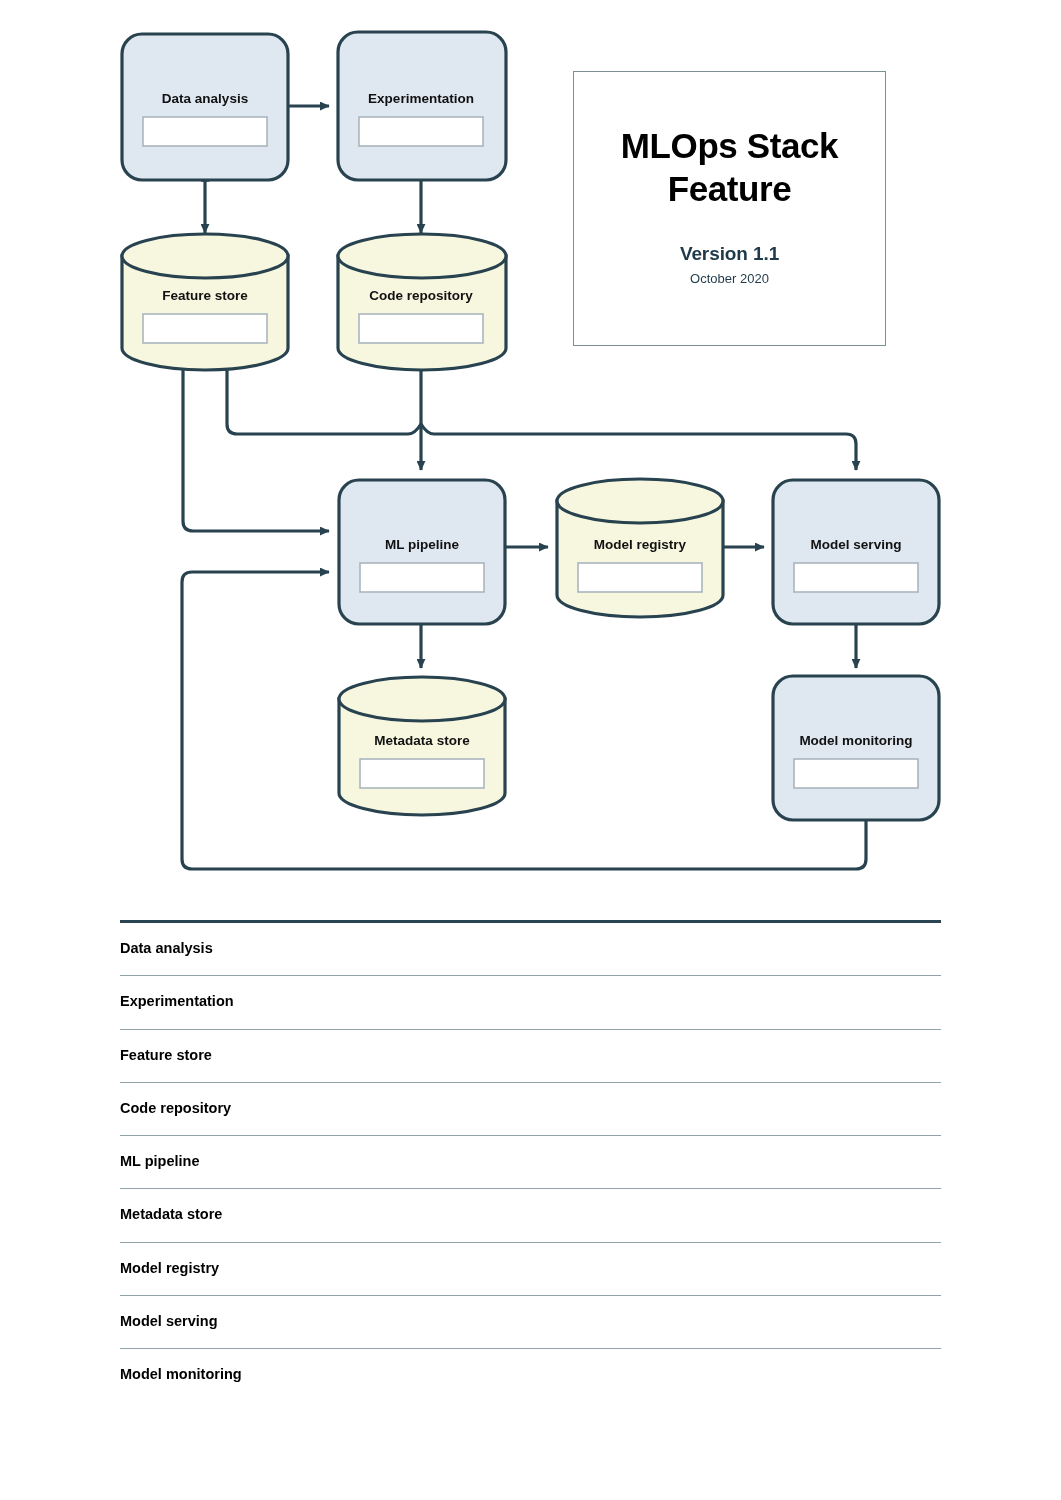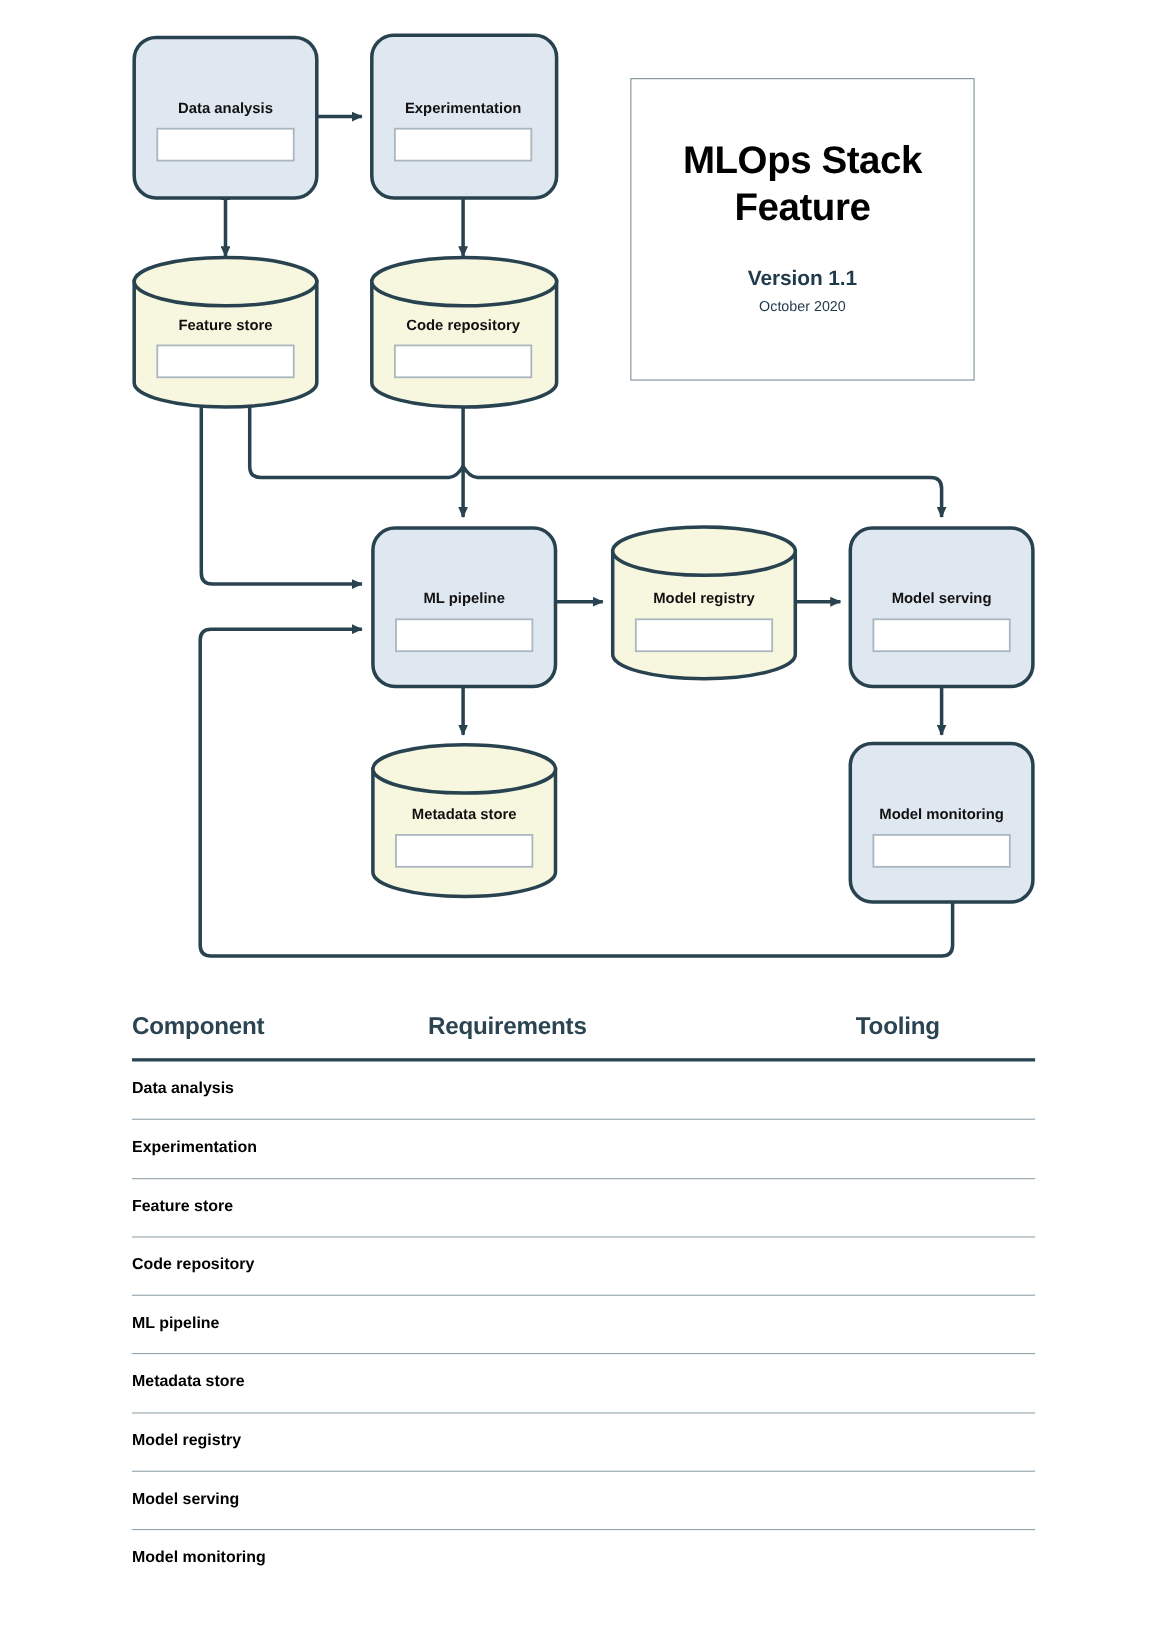--- a/index.html
+++ b/index.html
@@ -229,25 +229,20 @@
   <div class="title-card">
     <div class="title-main">
       <div>MLOps Stack</div>
       <div>Feature</div>
     </div>
     <div class="title-version">Version 1.1</div>
     <div class="title-date">October 2020</div>
   </div>
 
   <div class="table-wrap">
-    <div class="thead">
-      <div class="th c1">Component</div>
-      <div class="th c2">Requirements</div>
-      <div class="th c3">Tooling</div>
-    </div>
     <div class="thead-rule"></div>
 
     <div class="trow">
       <div class="td c1">Data analysis</div>
       <div class="td c2"></div>
       <div class="td c3"></div>
     </div>
     <div class="trow">
       <div class="td c1">Experimentation</div>
       <div class="td c2"></div>

